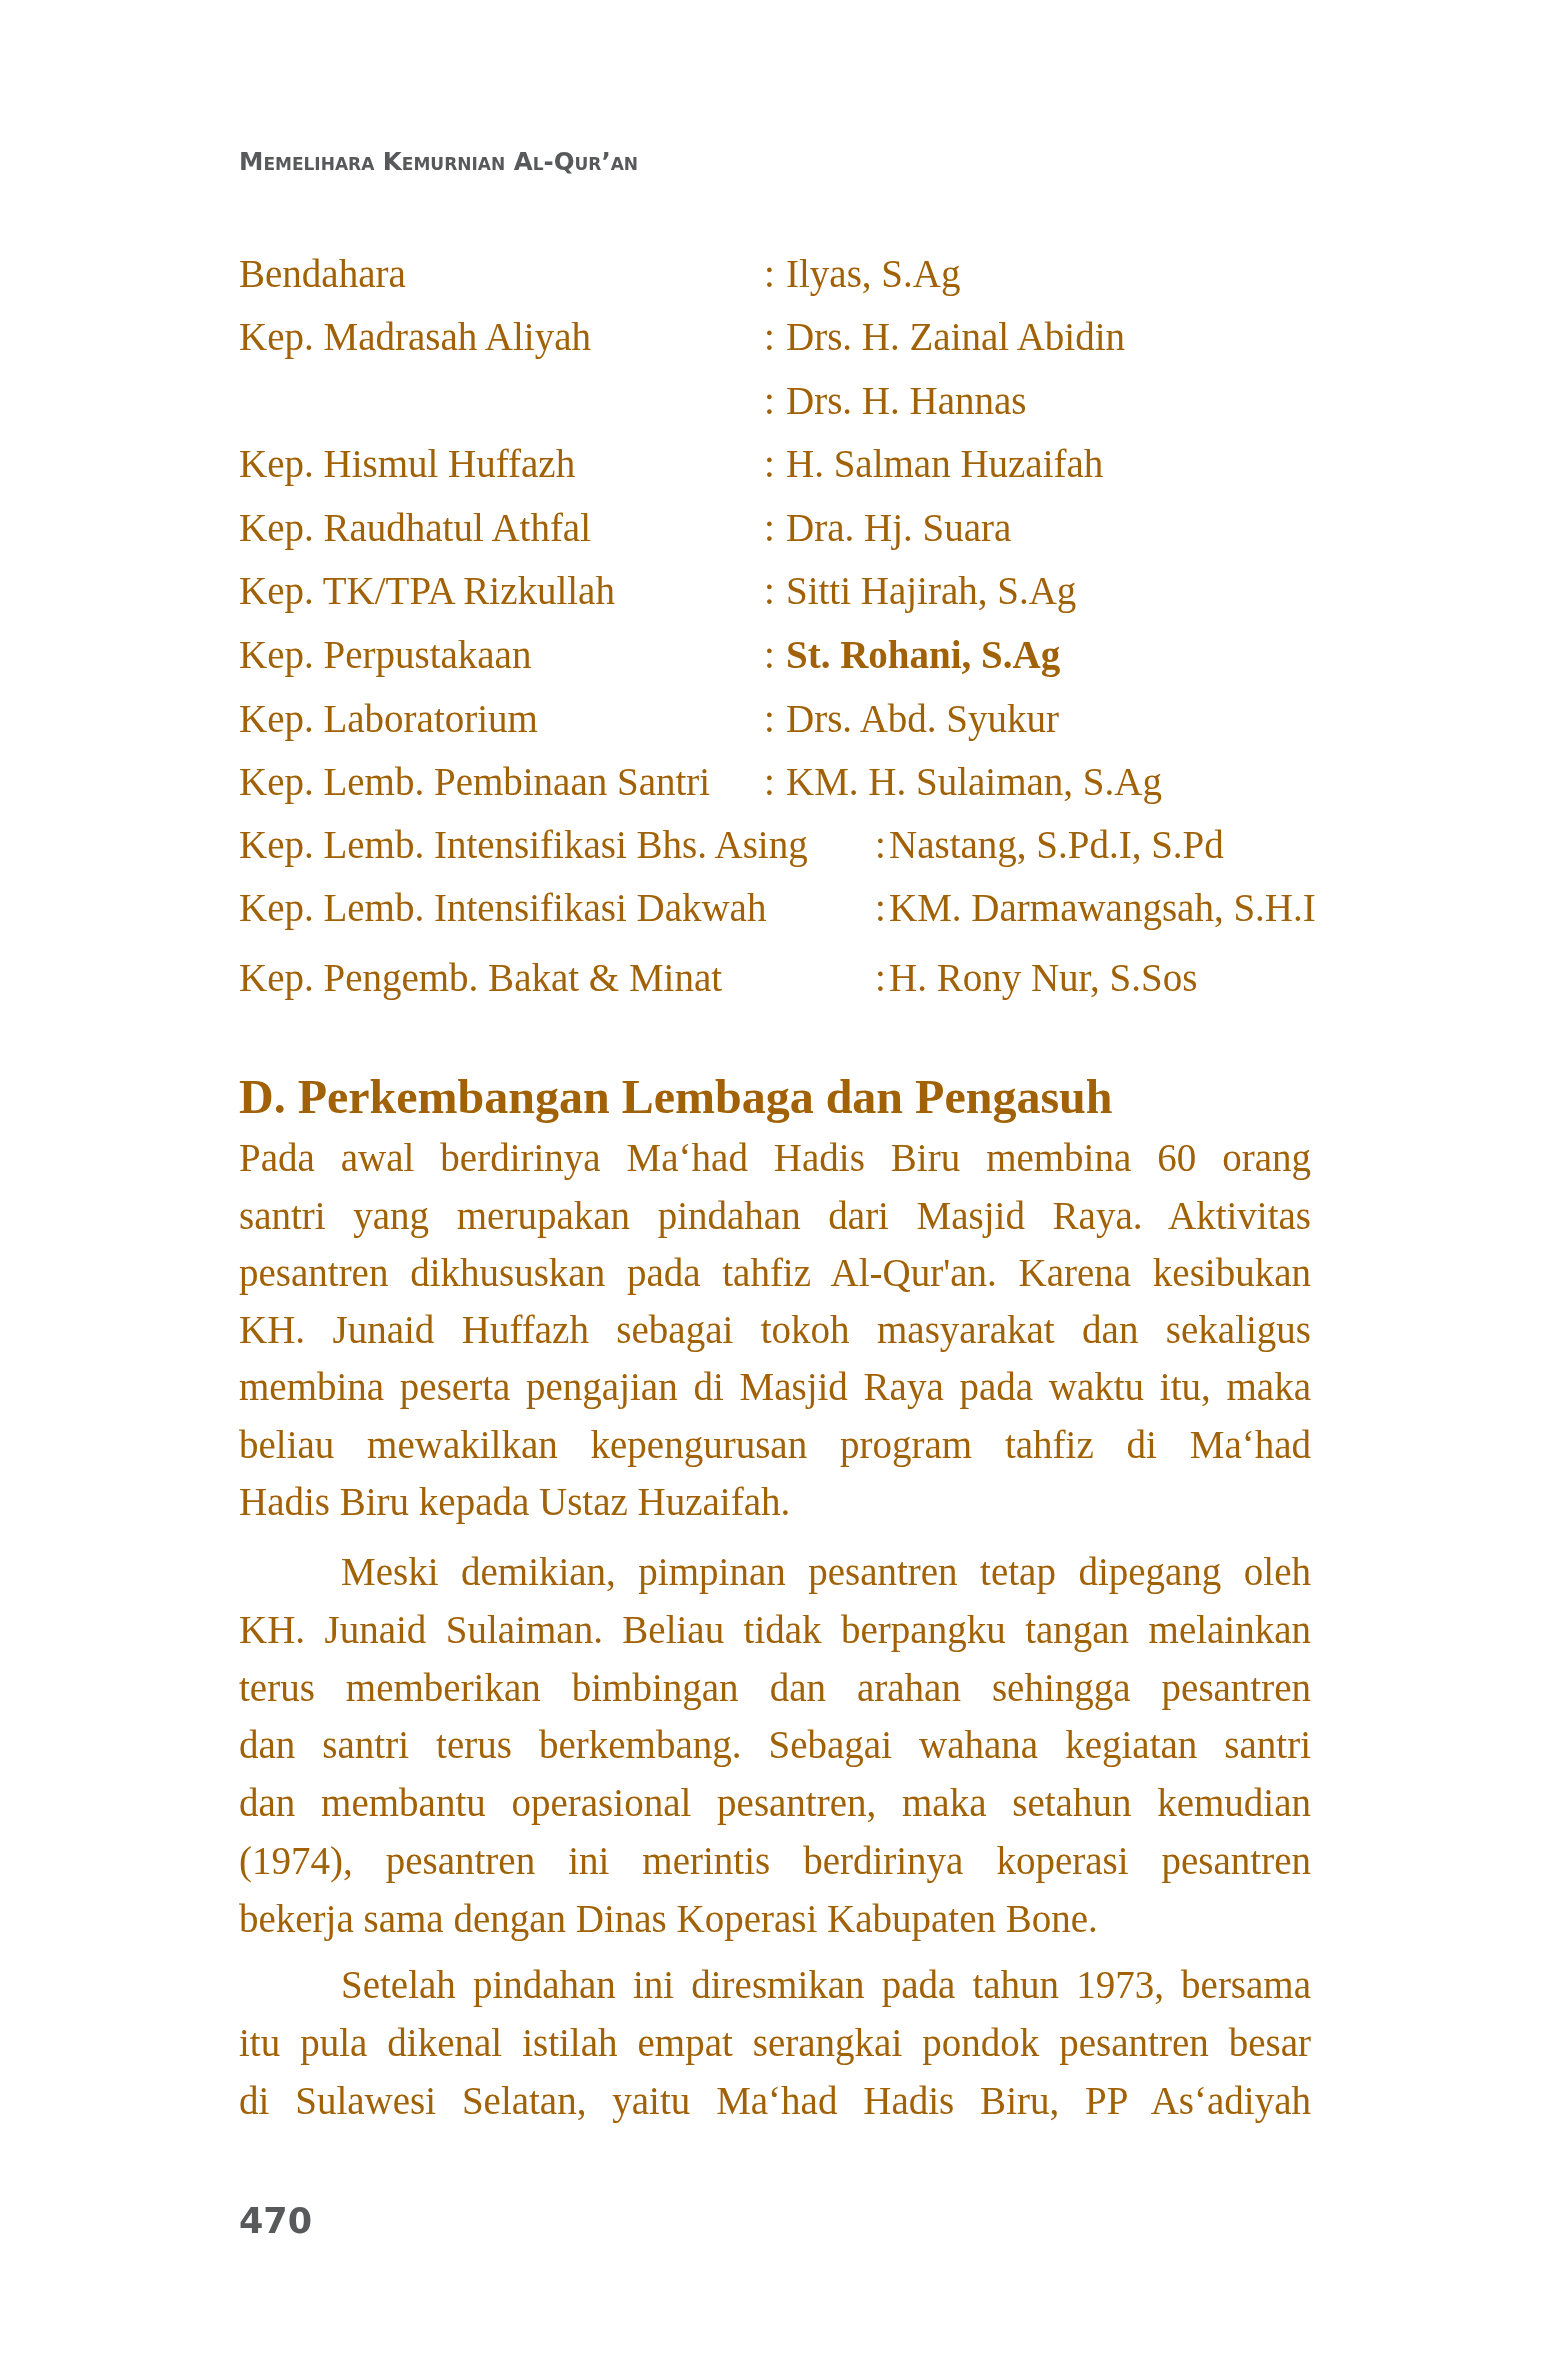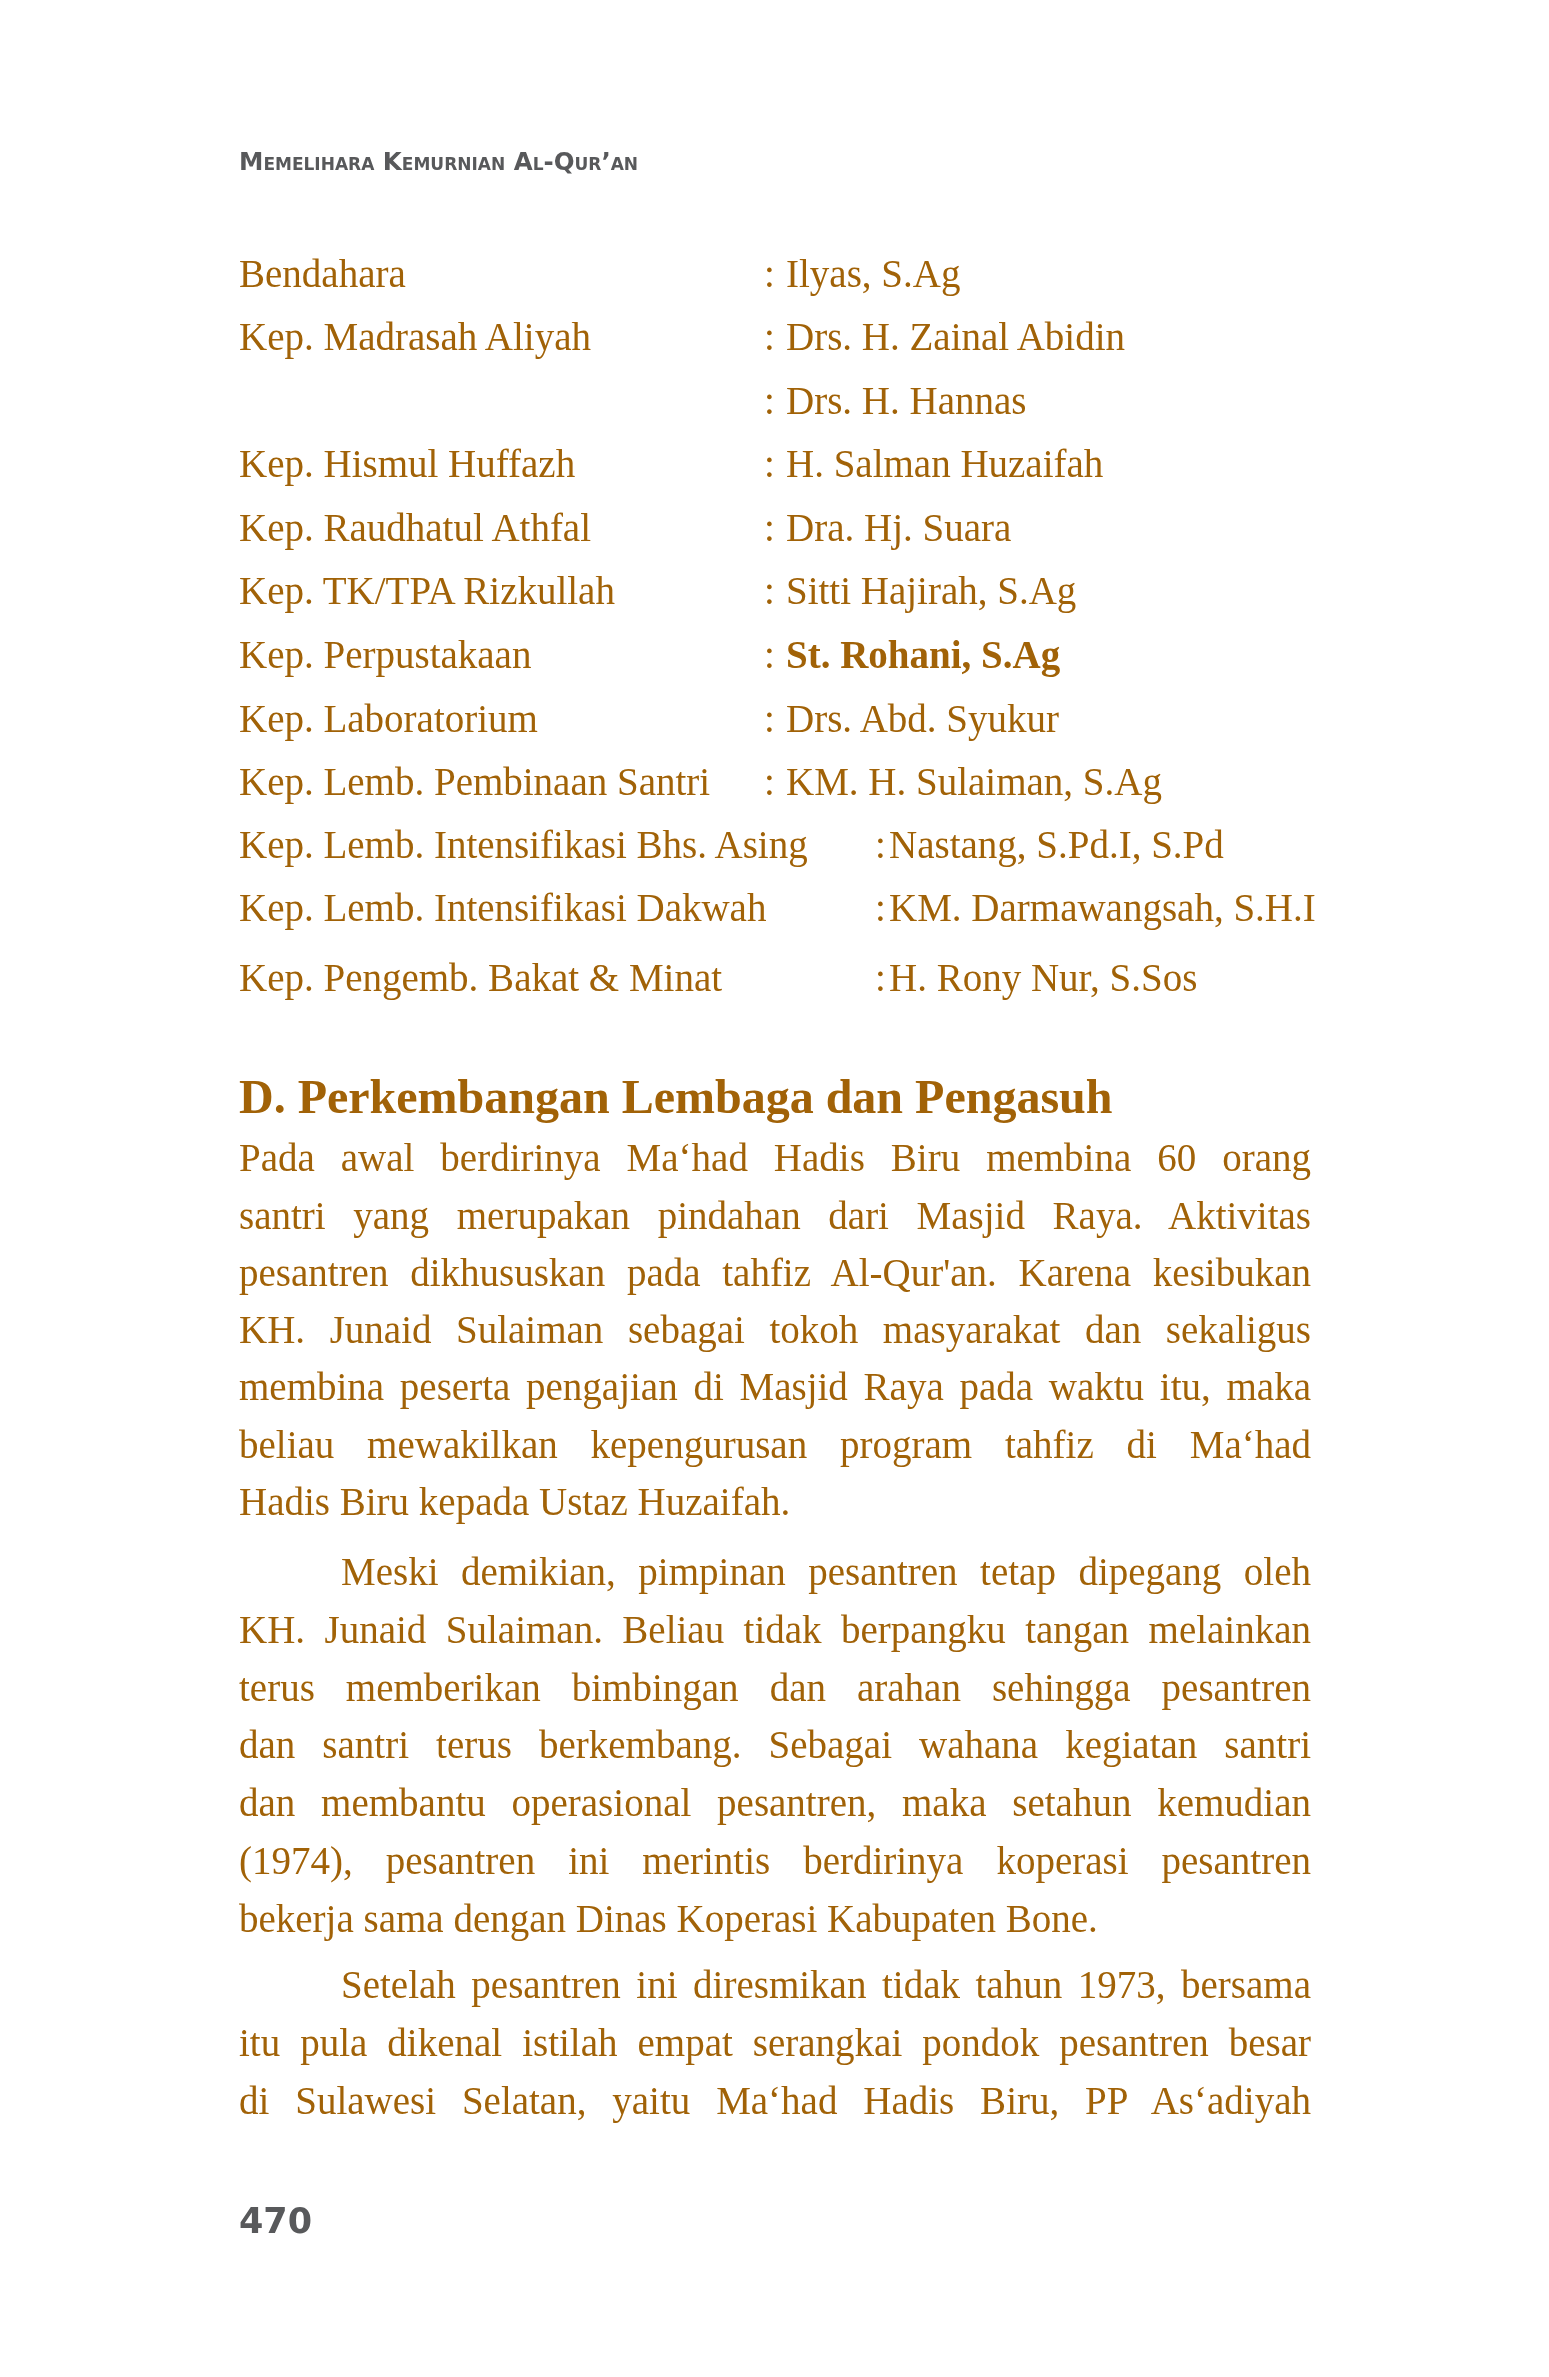--- a/index.html
+++ b/index.html
@@ -103,38 +103,38 @@
   </div>
 
   <div class="heading serif">D. Perkembangan Lembaga dan Pengasuh</div>
 
   <div>
 
     <div>
       <div class="line serif" style="top:1131px;">Pada awal berdirinya Ma‘had Hadis Biru membina 60 orang</div>
       <div class="line serif" style="top:1189px;">santri yang merupakan pindahan dari Masjid Raya. Aktivitas</div>
       <div class="line serif" style="top:1246px;">pesantren dikhususkan pada tahfiz Al-Qur'an. Karena kesibukan</div>
-      <div class="line serif" style="top:1303px;">KH. Junaid Sulaiman sebagai tokoh masyarakat dan sekaligus</div>
+      <div class="line serif" style="top:1303px;">KH. Junaid Huffazh sebagai tokoh masyarakat dan sekaligus</div>
       <div class="line serif" style="top:1360px;">membina peserta pengajian di Masjid Raya pada waktu itu, maka</div>
       <div class="line serif" style="top:1418px;">beliau mewakilkan kepengurusan program tahfiz di Ma‘had</div>
       <div class="line serif last" style="top:1475px;">Hadis Biru kepada Ustaz Huzaifah.</div>
     </div>
 
     <div>
       <div class="line serif indent" style="top:1545px;">Meski demikian, pimpinan pesantren tetap dipegang oleh</div>
       <div class="line serif" style="top:1603px;">KH. Junaid Sulaiman. Beliau tidak berpangku tangan melainkan</div>
       <div class="line serif" style="top:1661px;">terus memberikan bimbingan dan arahan sehingga pesantren</div>
       <div class="line serif" style="top:1718px;">dan santri terus berkembang. Sebagai wahana kegiatan santri</div>
       <div class="line serif" style="top:1776px;">dan membantu operasional pesantren, maka setahun kemudian</div>
       <div class="line serif" style="top:1834px;">(1974), pesantren ini merintis berdirinya koperasi pesantren</div>
       <div class="line serif last" style="top:1892px;">bekerja sama dengan Dinas Koperasi Kabupaten Bone.</div>
     </div>
 
     <div>
-      <div class="line serif indent" style="top:1958px;">Setelah pesantren ini diresmikan tidak tahun 1973, bersama</div>
+      <div class="line serif indent" style="top:1958px;">Setelah pindahan ini diresmikan pada tahun 1973, bersama</div>
       <div class="line serif" style="top:2016px;">itu pula dikenal istilah empat serangkai pondok pesantren besar</div>
       <div class="line serif" style="top:2074px;">di Sulawesi Selatan, yaitu Ma‘had Hadis Biru, PP As‘adiyah</div>
     </div>
   </div>
 
   <div class="page-number">470</div>
 </div>
 
 
 </body></html>

